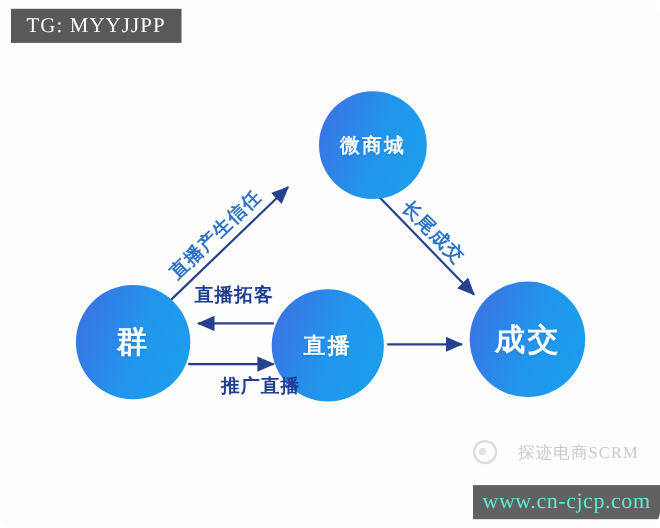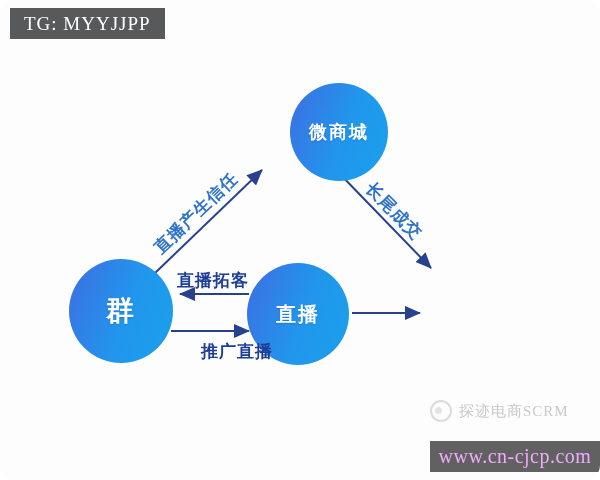--- a/index.html
+++ b/index.html
@@ -51,29 +51,29 @@
     font-weight: bold;
     font-size: 17px;
     color: #1e3e94;
     white-space: nowrap;
     letter-spacing: 1px;
     transform: translate(-50%, -50%);
   }
   .edge-label.diag { color: #2e73c8; }
   .lbl-trust   { left: 196px; top: 213px; transform: translate(-50%,-50%) rotate(-44deg); }
   .lbl-longtail{ left: 394px; top: 211px; transform: translate(-50%,-50%) rotate(45deg); }
-  .lbl-tuoke   { left: 213px; top: 280px; }
+  .lbl-tuoke   { left: 213px; top: 268px; }
   .lbl-tuiguang{ left: 209px; top: 351px; margin-left: 28px; }
   .lbl-direct  { left: 388px; top: 296px; }
 
   
   .watermark {
     position: absolute;
     left: 430px; top: 400px;
-    display: flex; align-items: center; gap: 7px;
+    display: flex; align-items: center; gap: 19px;
     color: #c9c9c9;
     font-size: 15px;
     letter-spacing: 1px;
   }
   .wm-logo {
     width: 22px; height: 22px;
     border: 2px solid #d8d8d8;
     border-radius: 50%;
     box-sizing: border-box;
     position: relative;
@@ -87,21 +87,21 @@
     border-radius: 50%;
     background: #e2e2e2;
   }
 
   
   .url-badge {
     position: absolute;
     right: 0; top: 441px;
     width: 170px; height: 31px;
     background: #616161;
-    color: #f0abfc;
+    color: #5eead4;
     font-size: 20px;
     display: flex; align-items: center; justify-content: center;
     letter-spacing: 0.5px;
   }
 </style>
 </head>
 <body>
 
 <div id="stage">
 
@@ -116,20 +116,21 @@
     <line x1="154" y1="274" x2="262" y2="170" stroke="#27418f" stroke-width="2" marker-end="url(#ah)"></line>
     <line x1="336" y1="170" x2="431" y2="268" stroke="#27418f" stroke-width="2" marker-end="url(#ah)"></line>
     <line x1="249" y1="294" x2="180" y2="294" stroke="#27418f" stroke-width="2" marker-end="url(#ah)"></line>
     <line x1="171" y1="331" x2="249" y2="331" stroke="#27418f" stroke-width="2" marker-end="url(#ah)"></line>
     <line x1="352" y1="313" x2="420" y2="313" stroke="#27418f" stroke-width="2" marker-end="url(#ah)"></line>
   </svg>
 
   <div class="node node-weimall">微商城</div>
   <div class="node node-qun">群</div>
   <div class="node node-zhibo">直播</div>
+  <div class="node node-chengjiao">成交</div>
 
   <div class="edge-label diag lbl-trust">直播产生信任</div>
   <div class="edge-label diag lbl-longtail">长尾成交</div>
   <div class="edge-label lbl-tuoke">直播拓客</div>
   <div class="edge-label lbl-tuiguang">推广直播</div>
 
   <div class="watermark">
     <span class="wm-logo"></span>
     <span>探迹电商SCRM</span>
   </div>

